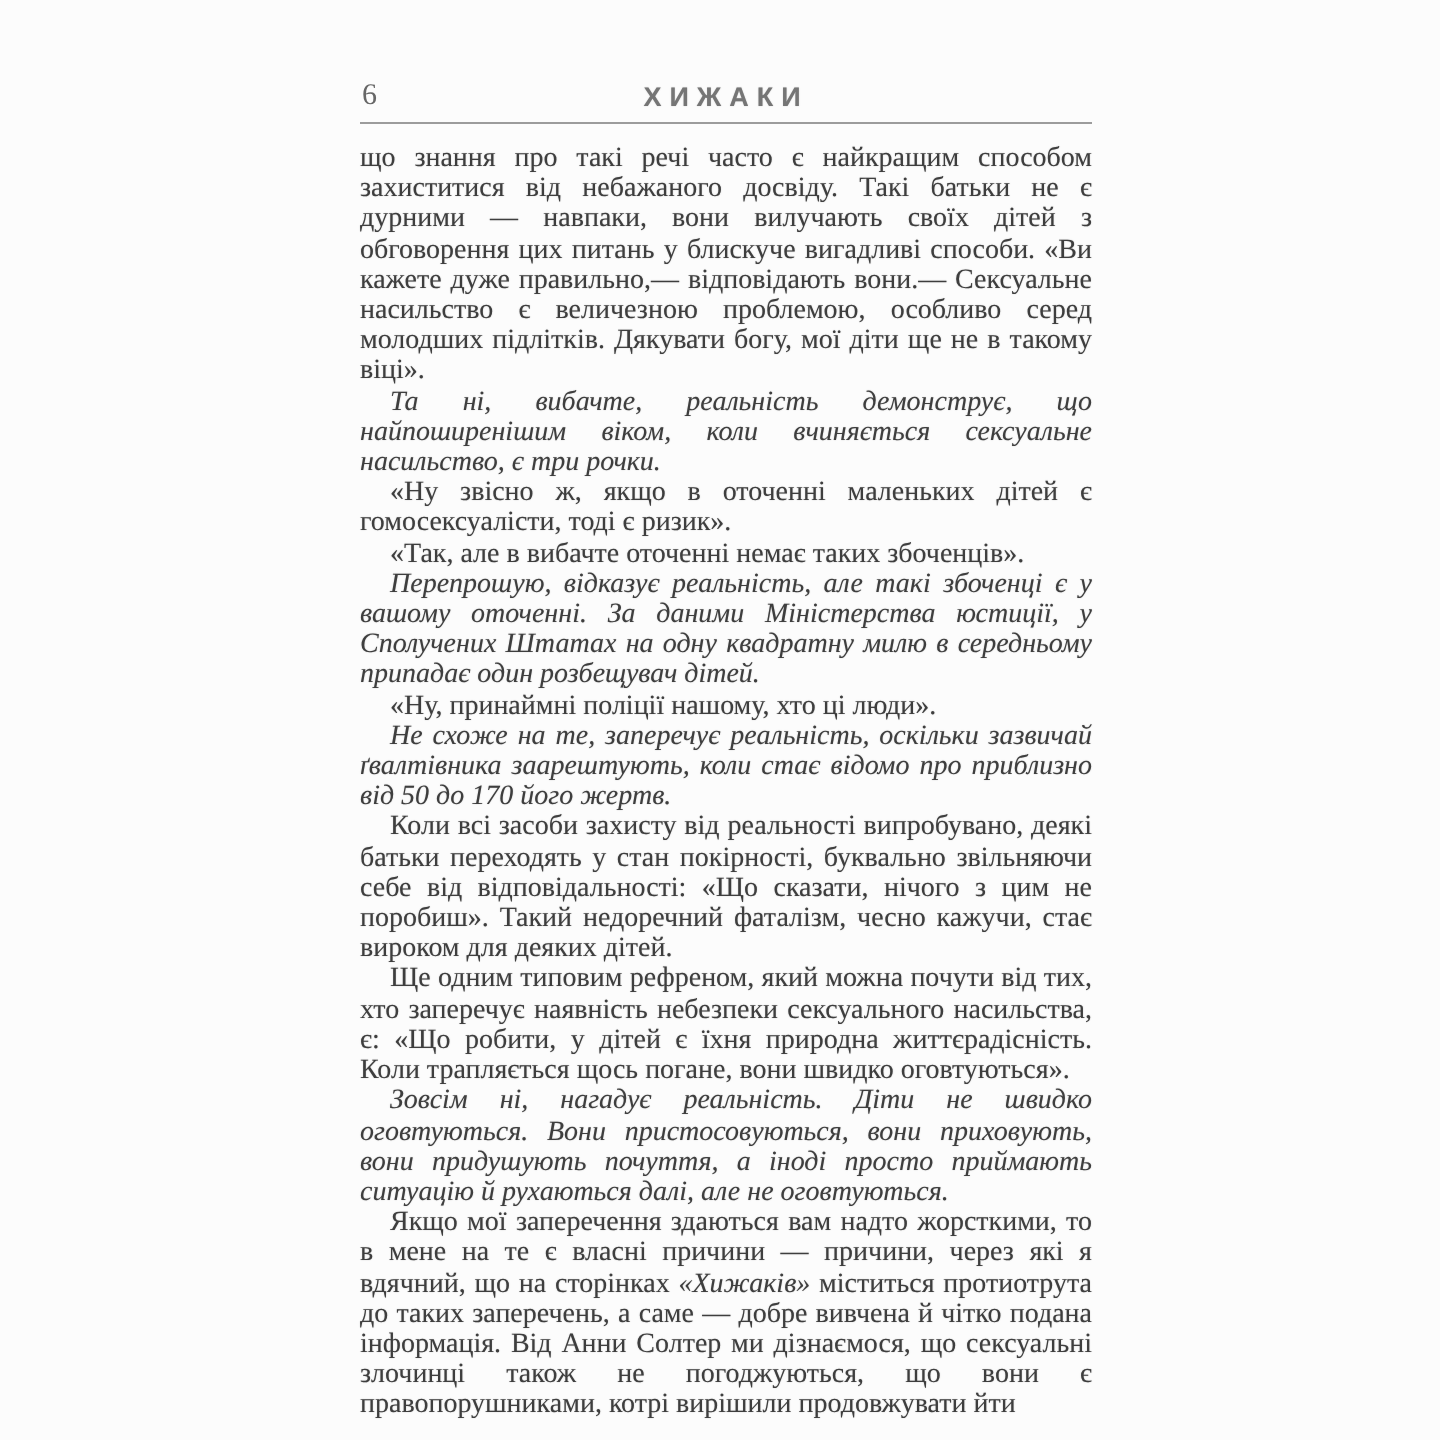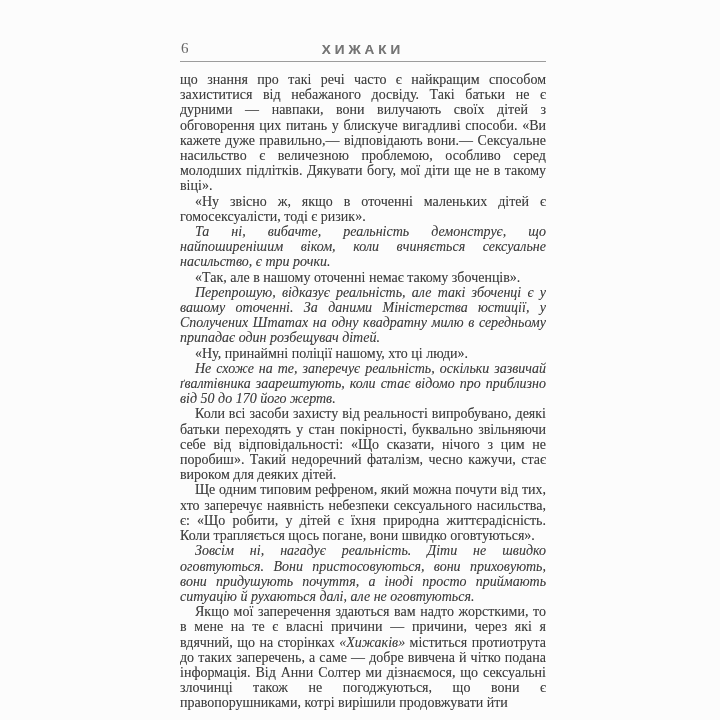--- a/index.html
+++ b/index.html
@@ -81,23 +81,23 @@
 
     <div class="running-head">
       <span class="pagenum">6</span>
       <span class="running-title">ХИЖАКИ</span>
     </div>
 
     <div class="rule"></div>
 
     <div class="body-text" id="paragraphs">
         <p class=""><span class="seg-regular">що знання про такі речі часто є найкращим способом захиститися від небажаного досвіду. Такі батьки не є дурними — навпаки, вони вилучають своїх дітей з обговорення цих питань у блискуче вигадливі способи. «Ви кажете дуже правильно,— відповідають вони.— Сексуальне насильство є величезною проблемою, особливо серед молодших підлітків. Дякувати богу, мої діти ще не в такому віці».</span></p>
+        <p class="indent"><span class="seg-italic">Та ні, вибачте, реальність демонструє, що найпоширенішим віком, коли вчиняється сексуальне насильство, є три рочки.</span></p>
         <p class="indent"><span class="seg-regular">«Ну звісно ж, якщо в оточенні маленьких дітей є гомосексуалісти, тоді є ризик».</span></p>
-        <p class="indent"><span class="seg-italic">Та ні, вибачте, реальність демонструє, що найпоширенішим віком, коли вчиняється сексуальне насильство, є три рочки.</span></p>
-        <p class="indent"><span class="seg-regular">«Так, але в нашому оточенні немає такому збоченців».</span></p>
+        <p class="indent"><span class="seg-regular">«Так, але в вибачте оточенні немає таких збоченців».</span></p>
         <p class="indent"><span class="seg-italic">Перепрошую, відказує реальність, але такі збоченці є у вашому оточенні. За даними Міністерства юстиції, у Сполучених Штатах на одну квадратну милю в середньому припадає один розбещувач дітей.</span></p>
         <p class="indent"><span class="seg-regular">«Ну, принаймні поліції нашому, хто ці люди».</span></p>
         <p class="indent"><span class="seg-italic">Не схоже на те, заперечує реальність, оскільки зазвичай ґвалтівника заарештують, коли стає відомо про приблизно від 50 до 170 його жертв.</span></p>
         <p class="indent"><span class="seg-regular">Коли всі засоби захисту від реальності випробувано, деякі батьки переходять у стан покірності, буквально звільняючи себе від відповідальності: «Що сказати, нічого з цим не поробиш». Такий недоречний фаталізм, чесно кажучи, стає вироком для деяких дітей.</span></p>
         <p class="indent"><span class="seg-regular">Ще одним типовим рефреном, який можна почути від тих, хто заперечує наявність небезпеки сексуального насильства, є: «Що робити, у дітей є їхня природна життєрадісність. Коли трапляється щось погане, вони швидко оговтуються».</span></p>
         <p class="indent"><span class="seg-italic">Зовсім ні, нагадує реальність. Діти не швидко оговтуються. Вони пристосовуються, вони приховують, вони придушують почуття, а іноді просто приймають ситуацію й рухаються далі, але не оговтуються.</span></p>
         <p class="indent"><span class="seg-regular">Якщо мої заперечення здаються вам надто жорсткими, то в мене на те є власні причини — причини, через які я вдячний, що на сторінках </span><span class="seg-italic">«Хижаків»</span><span class="seg-regular"> міститься протиотрута до таких заперечень, а саме — добре вивчена й чітко подана інформація. Від Анни Солтер ми дізнаємося, що сексуальні злочинці також не погоджуються, що вони є правопорушниками, котрі вирішили продовжувати йти</span></p>
       </div>
 
   </div>

